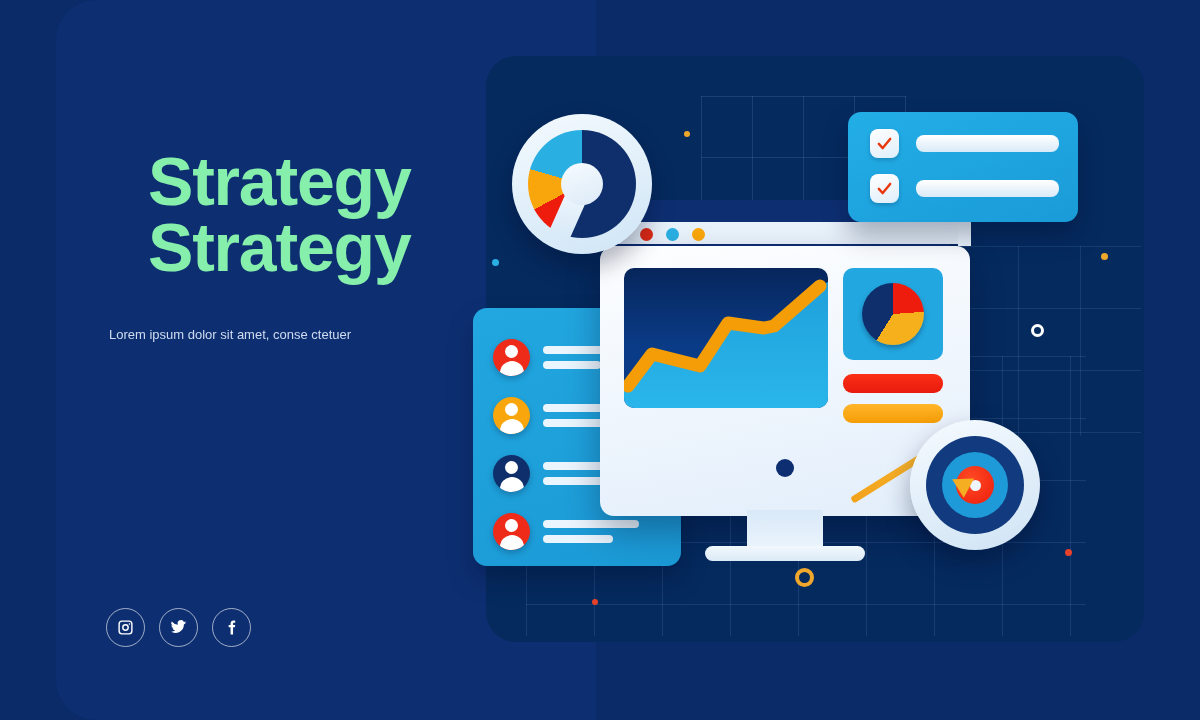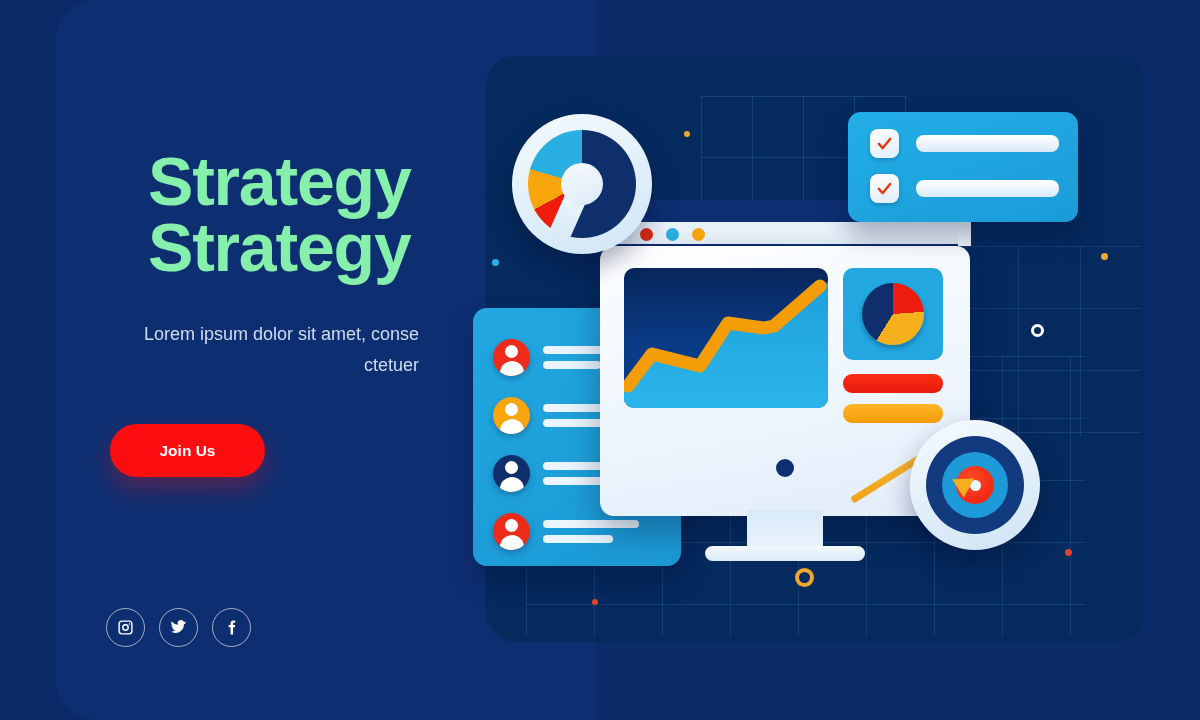--- a/index.html
+++ b/index.html
@@ -48,21 +48,21 @@
   .content { position:absolute; left:0; top:0; width:480px; height:720px; }
   .headline {
     position:absolute; left:108px; top:148px; width:360px;
     color:#86efac; font-size:68px; line-height:66px; font-weight:bold;
     letter-spacing:-1.2px;
     margin-left:40px;
   }
   .headline .l2 { display:block; }
   .subcopy {
     position:absolute; left:109px; top:319px; width:310px;
-    color:#cfdcef; font-size:18px; line-height:31px; font-weight:normal;text-align:right;
+    color:#cfdcef; font-size:13px; line-height:31px; font-weight:normal;
   }
   .cta {
     position:absolute; left:110px; top:424px; width:155px; height:53px;
     background:#fb0d10; border:none; border-radius:27px;
     color:#ffffff; font-size:15.5px; font-weight:bold; cursor:pointer;
     box-shadow:0 12px 26px rgba(251,13,16,.30);
   }
   .socials { position:absolute; left:106px; top:608px; display:flex; gap:14px; }
   .soc {
     width:39px; height:39px; border-radius:50%;
@@ -229,21 +229,20 @@
   </div>
 
   <div class="content">
     <h1 class="headline">
       <span>Strategy</span>
       <span class="l2">Strategy</span>
     </h1>
     <p class="subcopy">
       <span>Lorem ipsum dolor sit amet, conse ctetuer</span><br>
     </p>
-    <button class="cta">Join Us</button>
 
     <div class="socials">
       <a class="soc">
         <svg width="17" height="17" viewBox="0 0 24 24" aria-hidden="true">
           <path d="M7 2h10a5 5 0 0 1 5 5v10a5 5 0 0 1-5 5H7a5 5 0 0 1-5-5V7a5 5 0 0 1 5-5zm0 2a3 3 0 0 0-3 3v10a3 3 0 0 0 3 3h10a3 3 0 0 0 3-3V7a3 3 0 0 0-3-3H7zm5 3.2A4.8 4.8 0 1 1 7.2 12 4.8 4.8 0 0 1 12 7.2zm0 2A2.8 2.8 0 1 0 14.8 12 2.8 2.8 0 0 0 12 9.2zM17.6 6a1.1 1.1 0 1 1-1.1 1.1A1.1 1.1 0 0 1 17.6 6z"></path>
         </svg>
       </a>
       <a class="soc">
         <svg width="17" height="17" viewBox="0 0 24 24" aria-hidden="true">
           <path d="M23 4.9a8.6 8.6 0 0 1-2.5.7 4.3 4.3 0 0 0 1.9-2.4 8.6 8.6 0 0 1-2.7 1A4.3 4.3 0 0 0 11.3 8 12.2 12.2 0 0 1 2.5 3.5a4.3 4.3 0 0 0 1.3 5.7 4.2 4.2 0 0 1-1.9-.5 4.3 4.3 0 0 0 3.4 4.2 4.3 4.3 0 0 1-1.9.1 4.3 4.3 0 0 0 4 3 8.6 8.6 0 0 1-6.4 1.8A12.1 12.1 0 0 0 19.6 7.6a8.7 8.7 0 0 0 3.4-2.7z"></path>

